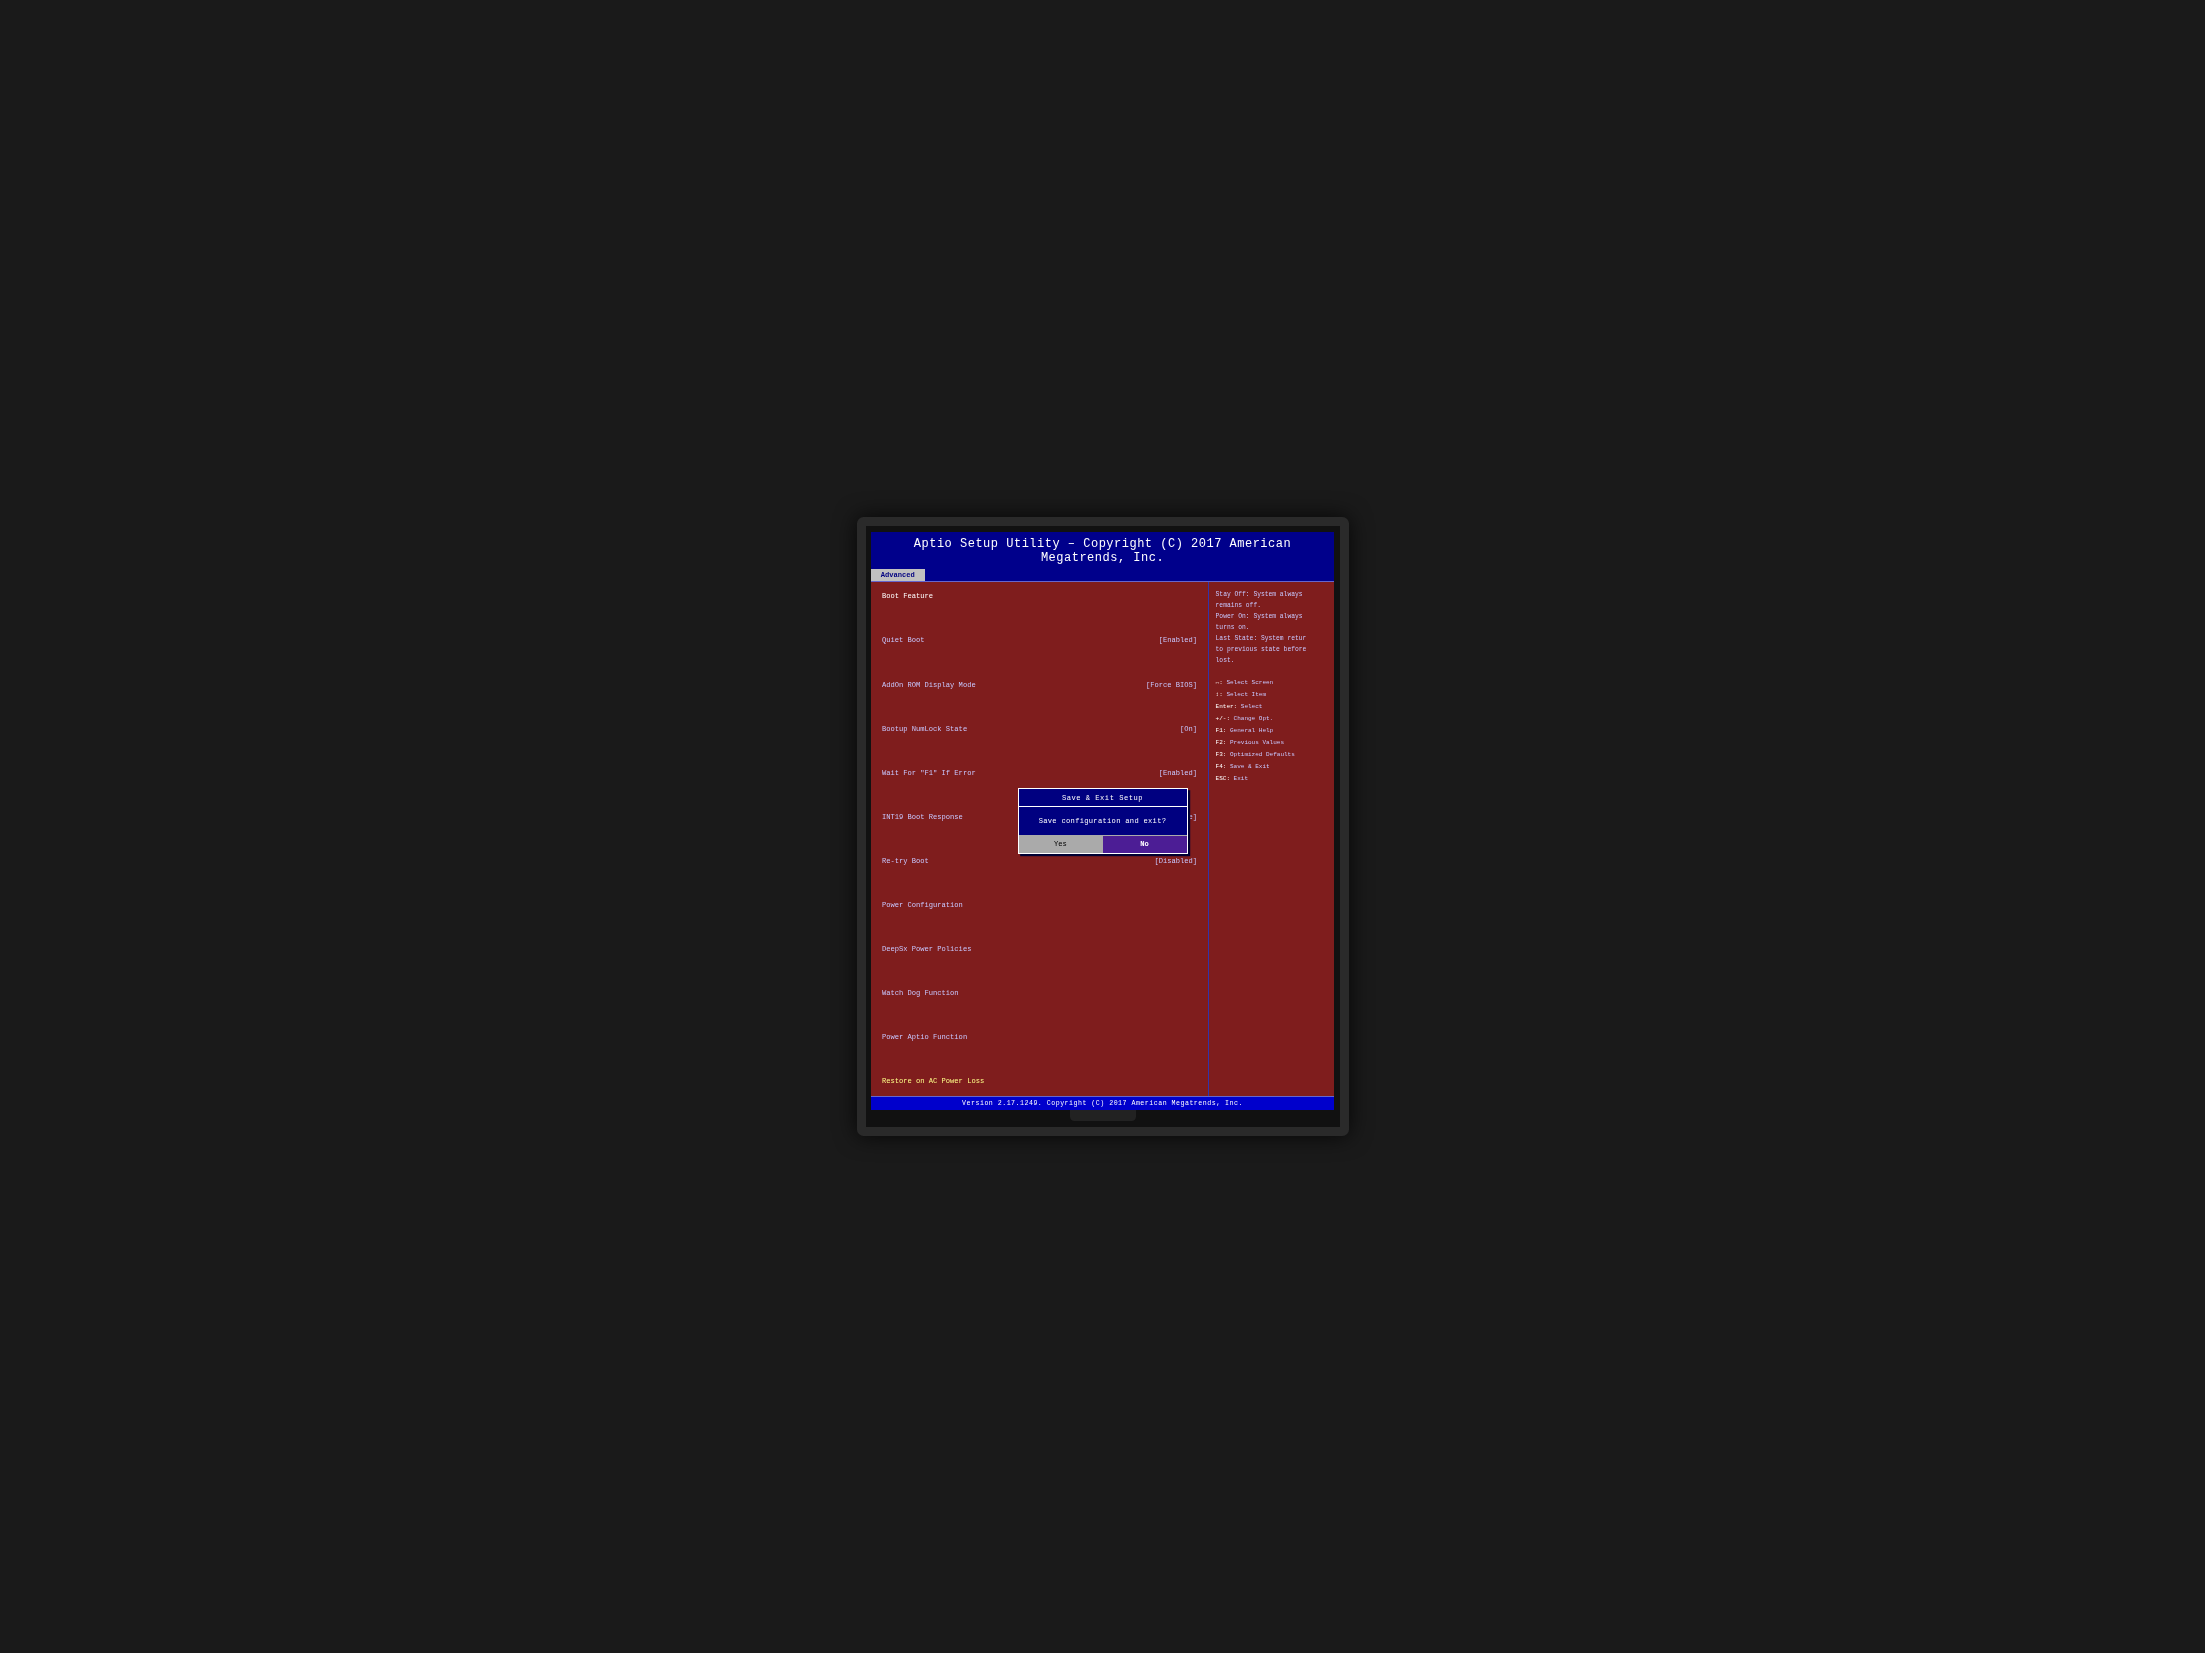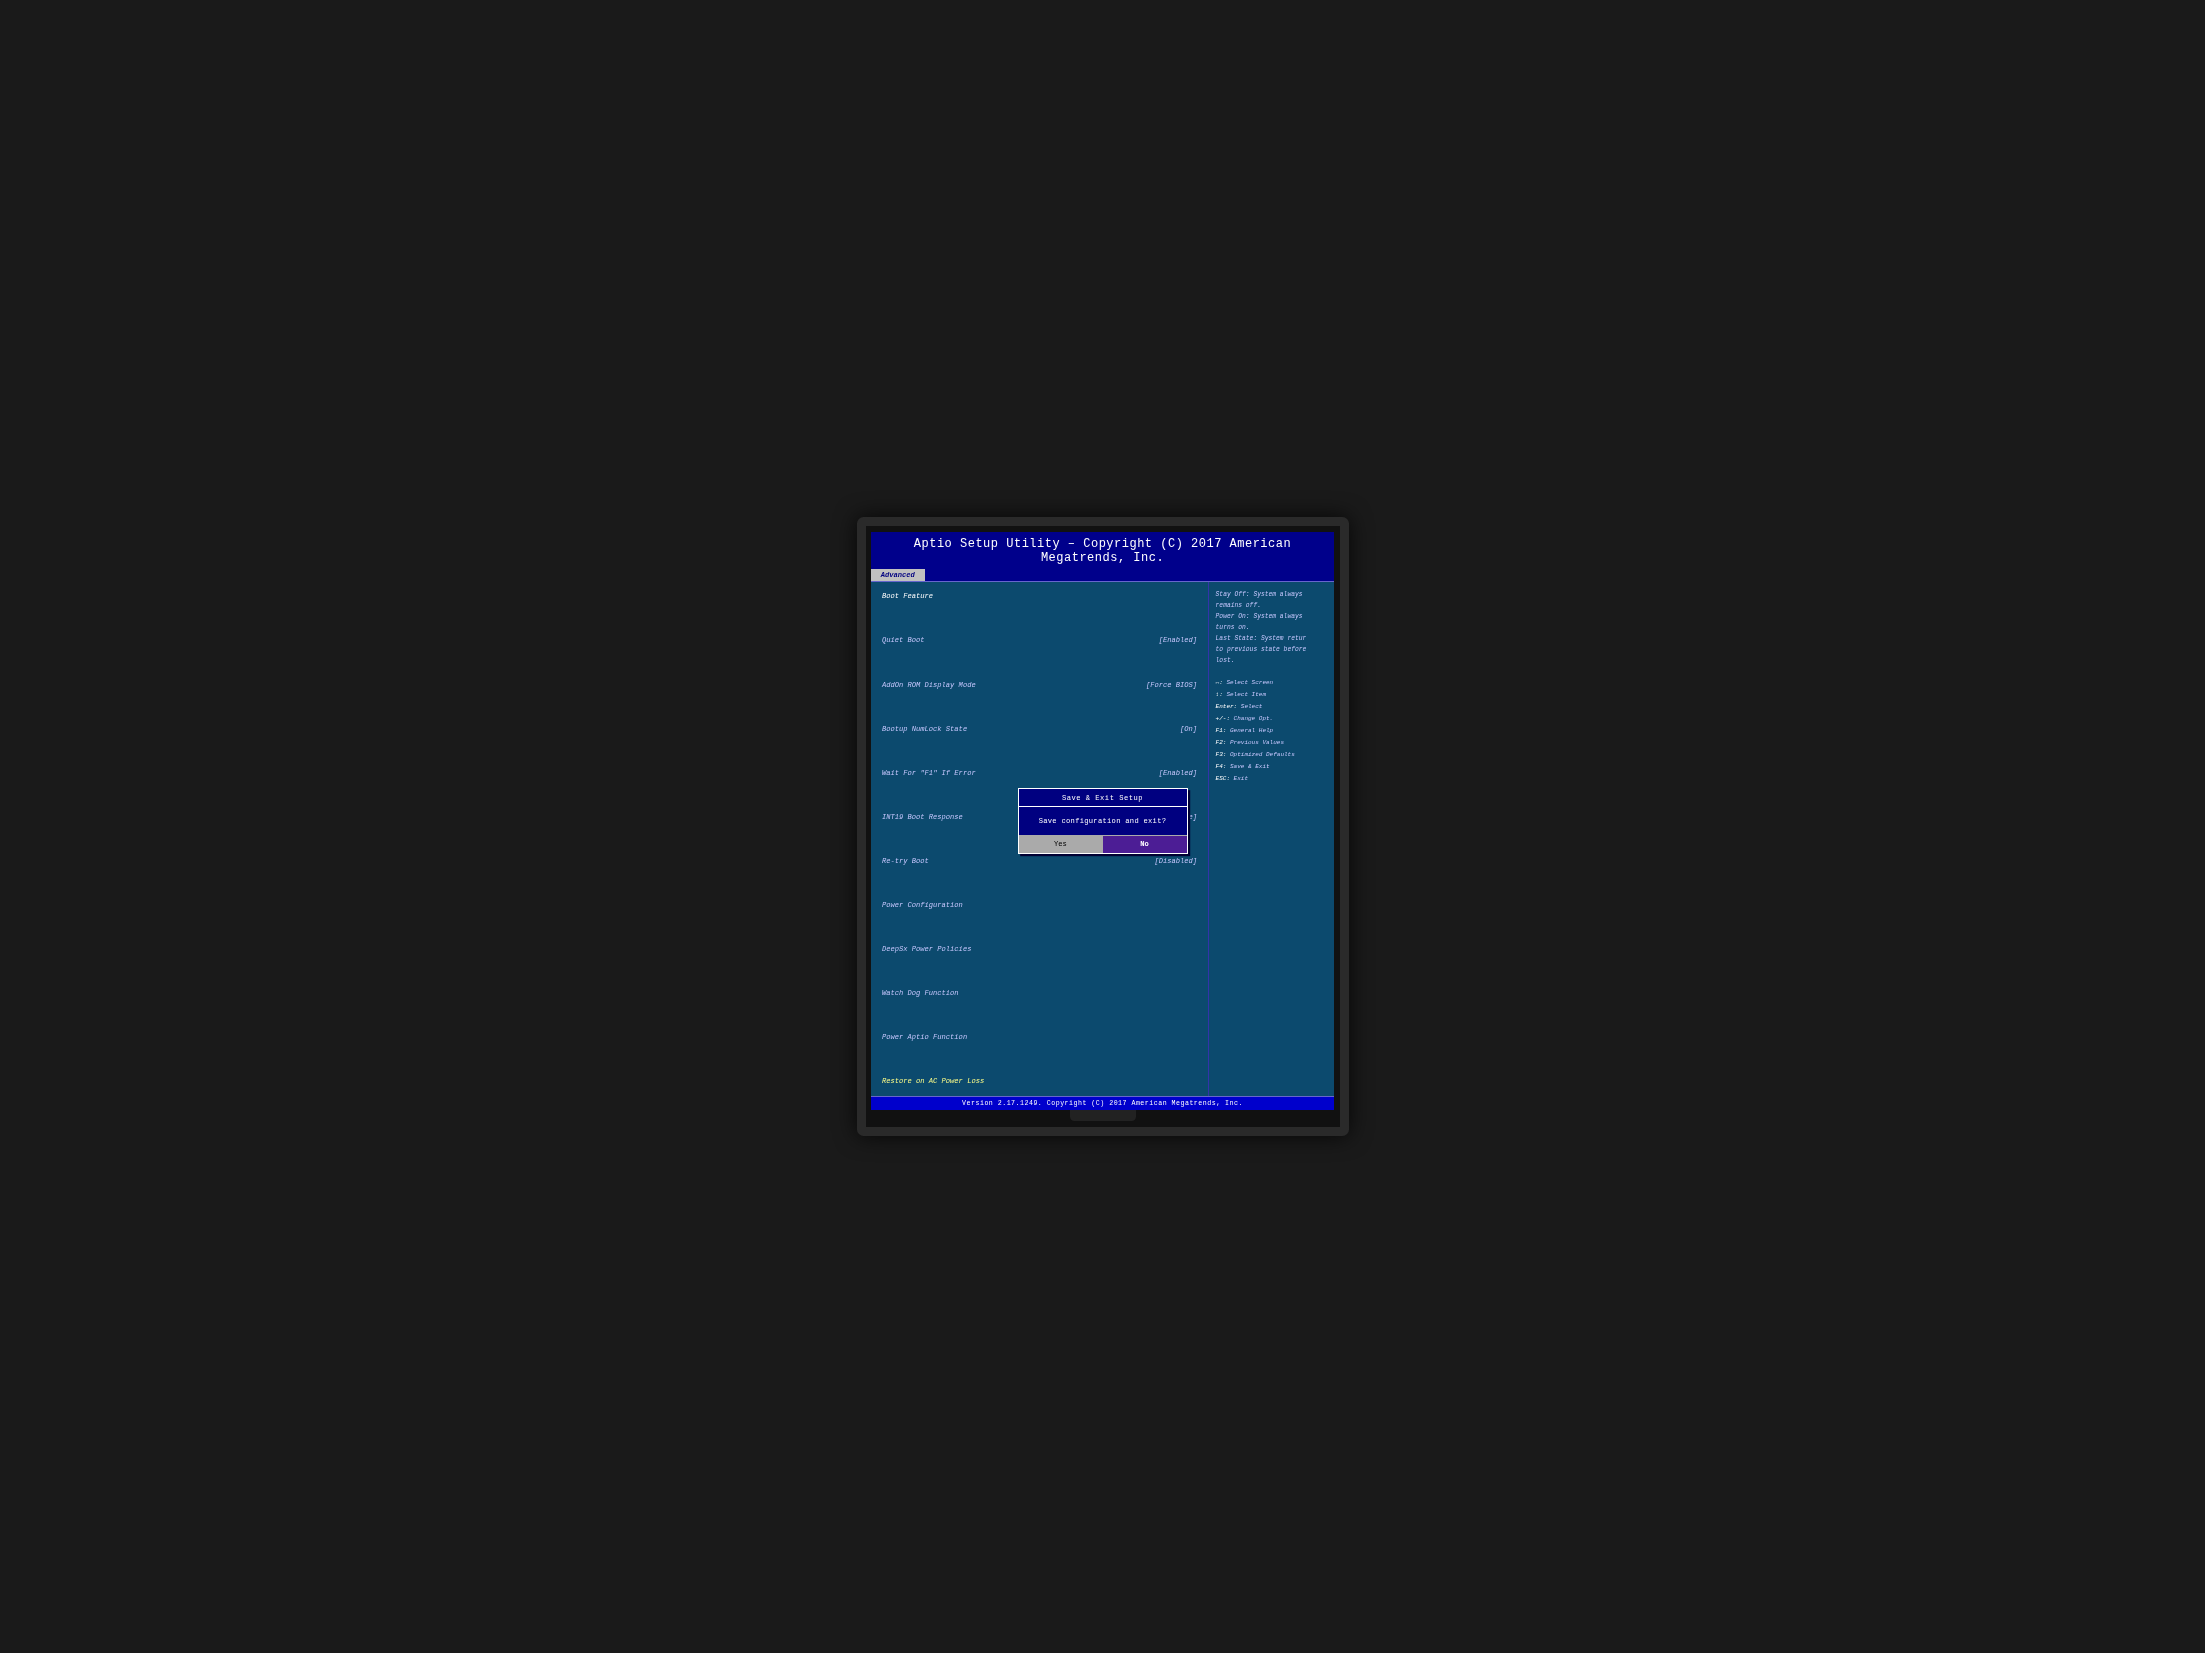--- a/index.html
+++ b/index.html
@@ -39,37 +39,35 @@
     .top-title {
       color: #ffffff;
       font-size: 12px;
       letter-spacing: 0.5px;
       padding: 2.2px 0;
     }
 
     .tab-bar {
       display: flex;
       margin-top: 2.2px;
-      font-style: italic;
     }
 
     .tab-active {
       background: #c0c0c0;
       color: #000080;
       padding: 1.6px 9.8px;
       font-size: 7.1px;
       font-weight: bold;
     }
 
     
     .main-content {
       display: flex;
-      background: #0c4a6e;
+      background: #7f1d1d;
       min-height: 284px;
-      font-style: italic;
     }
 
     
     .left-panel {
       flex: 1;
       padding: 8.8px 11px;
       color: #c0c0c0;
       font-size: 7.1px;
       line-height: 1.7;
     }

